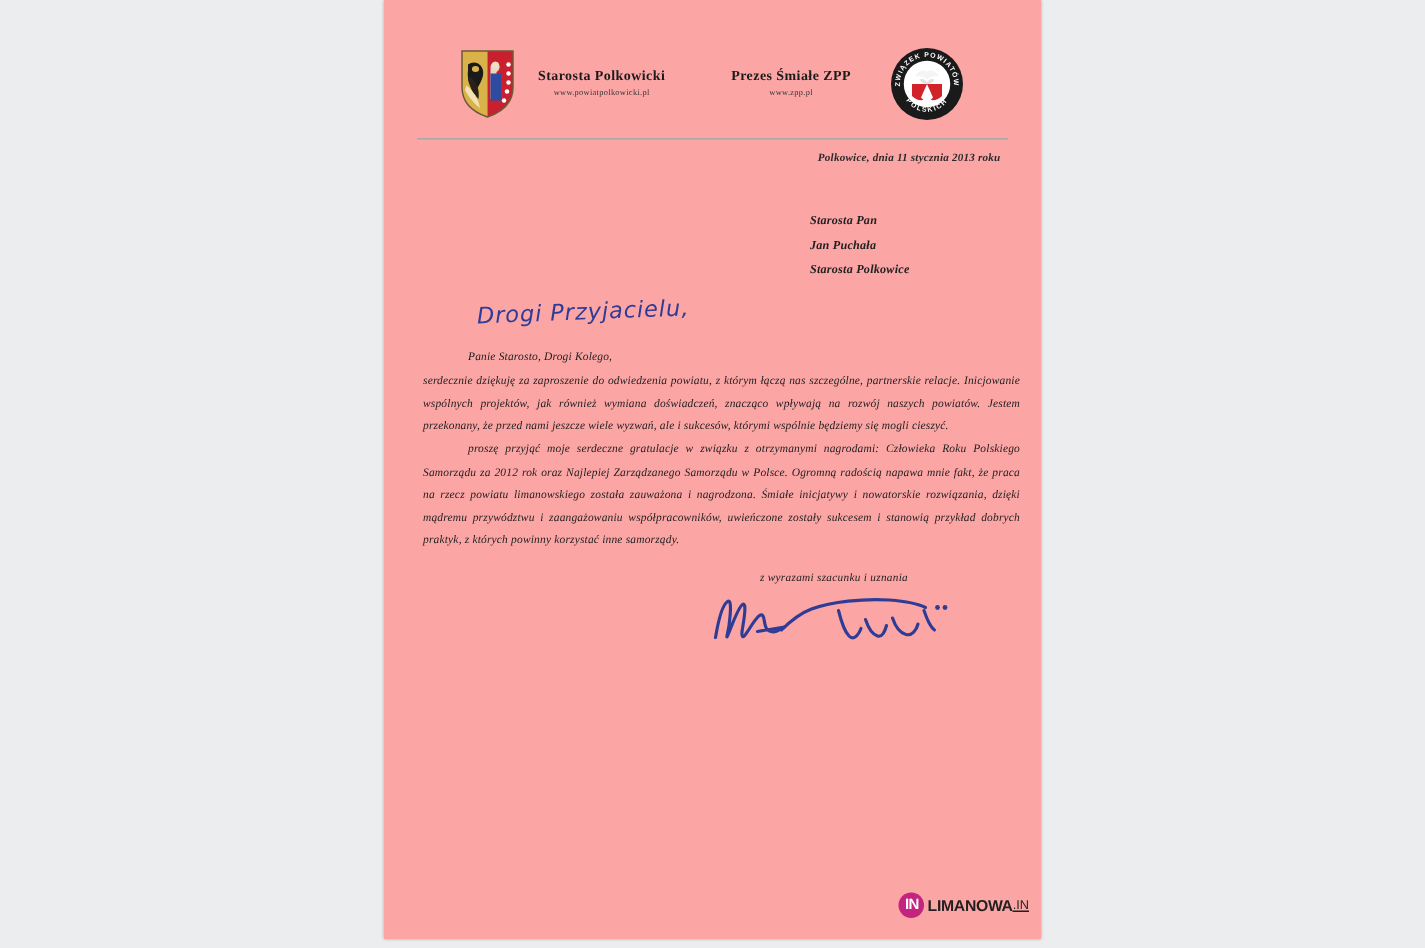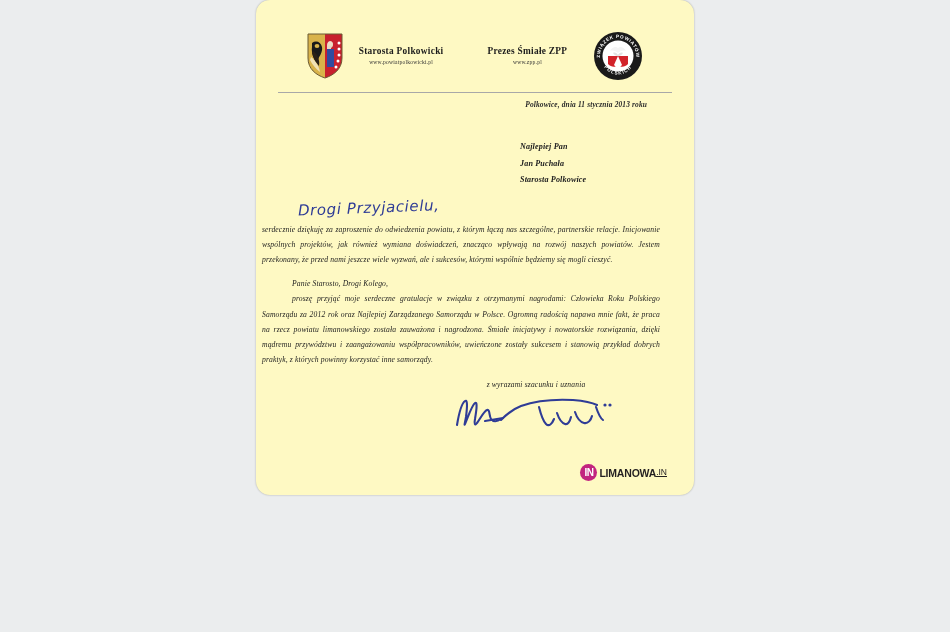--- a/index.html
+++ b/index.html
@@ -17,25 +17,24 @@
     position: relative;
     width: 950px;
     height: 632px;
   }
   
   .page {
     position: absolute;
     left: 256px;
     top: 0;
     width: 438px;
-    height: 495px;
-    background: #fef9c3;
+    height: 626px;
+    background: #fca5a5;
     box-shadow: 0 0 2px rgba(0,0,0,0.30);
     overflow: hidden;
-    border-radius: 14px;
   }
   .page-inner {
     position: relative;
     width: 100%;
     height: 100%;
   }
 
   
   .letterhead {
     position: absolute;
@@ -97,21 +96,21 @@
     left: 22px;
     top: 92px;
     width: 394px;
     height: 1px;
     background: #a8a8a8;
   }
 
   
   .content {
     position: absolute;
-    left: 6px;
+    left: 26px;
     top: 100px;
     width: 398px;
   }
   .dateline {
     text-align: right;
     font-size: 7.4px;
     font-style: italic;
     font-weight: bold;
     color: #2a2a2a;
     letter-spacing: 0.15px;
@@ -175,21 +174,21 @@
     position: relative;
   }
   .signature svg {
     display: block;
     margin: 0 auto;
   }
 
   
   .brand {
     position: absolute;
-    right: 27px;
+    right: 8px;
     bottom: 14px;
     display: flex;
     align-items: center;
   }
   .brand-badge {
     width: 17px;
     height: 17px;
     border-radius: 50%;
     background: #c2247f;
     color: #ffffff;
@@ -304,30 +303,30 @@
         </div>
       </div>
 
       <div class="hrule"></div>
 
       <div class="content">
 
         <div class="dateline">Polkowice, dnia 11 stycznia 2013 roku</div>
 
         <div class="addressee">
-          <div>Najlepiej Pan</div>
+          <div>Starosta Pan</div>
           <div>Jan Puchała</div>
           <div>Starosta Polkowice</div>
         </div>
 
         <div class="handwrite-salutation">Drogi Przyjacielu,</div>
 
+        <p class="para subhead">Panie Starosto, Drogi Kolego,</p>
+
         <p class="para first">serdecznie dziękuję za zaproszenie do odwiedzenia powiatu, z którym łączą nas szczególne, partnerskie relacje. Inicjowanie wspólnych projektów, jak również wymiana doświadczeń, znacząco wpływają na rozwój naszych powiatów. Jestem przekonany, że przed nami jeszcze wiele wyzwań, ale i sukcesów, którymi wspólnie będziemy się mogli cieszyć.</p>
-
-        <p class="para subhead">Panie Starosto, Drogi Kolego,</p>
 
         <p class="para indent">proszę przyjąć moje serdeczne gratulacje w związku z otrzymanymi nagrodami: Człowieka Roku Polskiego Samorządu za 2012 rok oraz Najlepiej Zarządzanego Samorządu w Polsce. Ogromną radością napawa mnie fakt, że praca na rzecz powiatu limanowskiego została zauważona i nagrodzona. Śmiałe inicjatywy i nowatorskie rozwiązania, dzięki mądremu przywództwu i zaangażowaniu współpracowników, uwieńczone zostały sukcesem i stanowią przykład dobrych praktyk, z których powinny korzystać inne samorządy.</p>
 
 
         <div class="closing">z wyrazami szacunku i uznania</div>
 
         <div class="signature">
           <svg width="170" height="42" viewBox="0 0 170 42">
             <g fill="none" stroke="#2f3c96" stroke-width="2.1" stroke-linecap="round" stroke-linejoin="round">
               <path d="M6,34 C8,22 11,12 14,10 C17,8 16,18 15,26 C14,32 13,35 14,33 C17,26 21,14 24,12 C27,10 25,22 24,28 C23,33 24,35 26,32 C29,28 33,20 36,19 C39,18 38,25 40,28 C42,31 46,31 50,28"></path>

